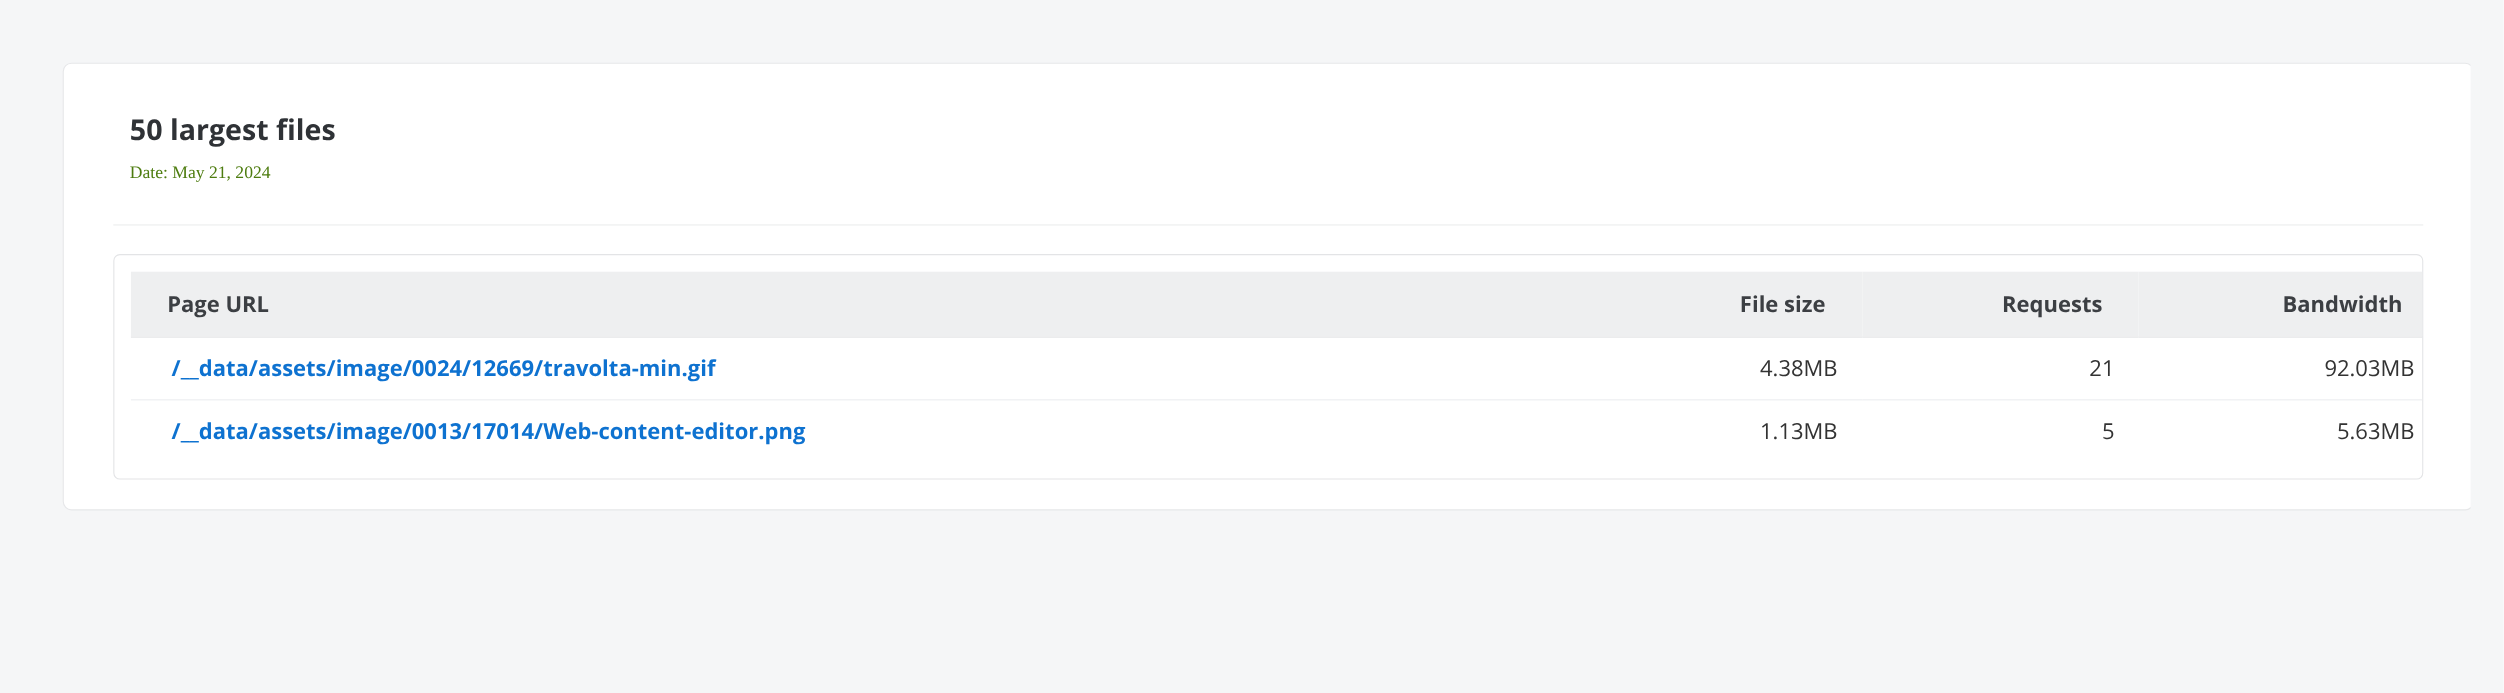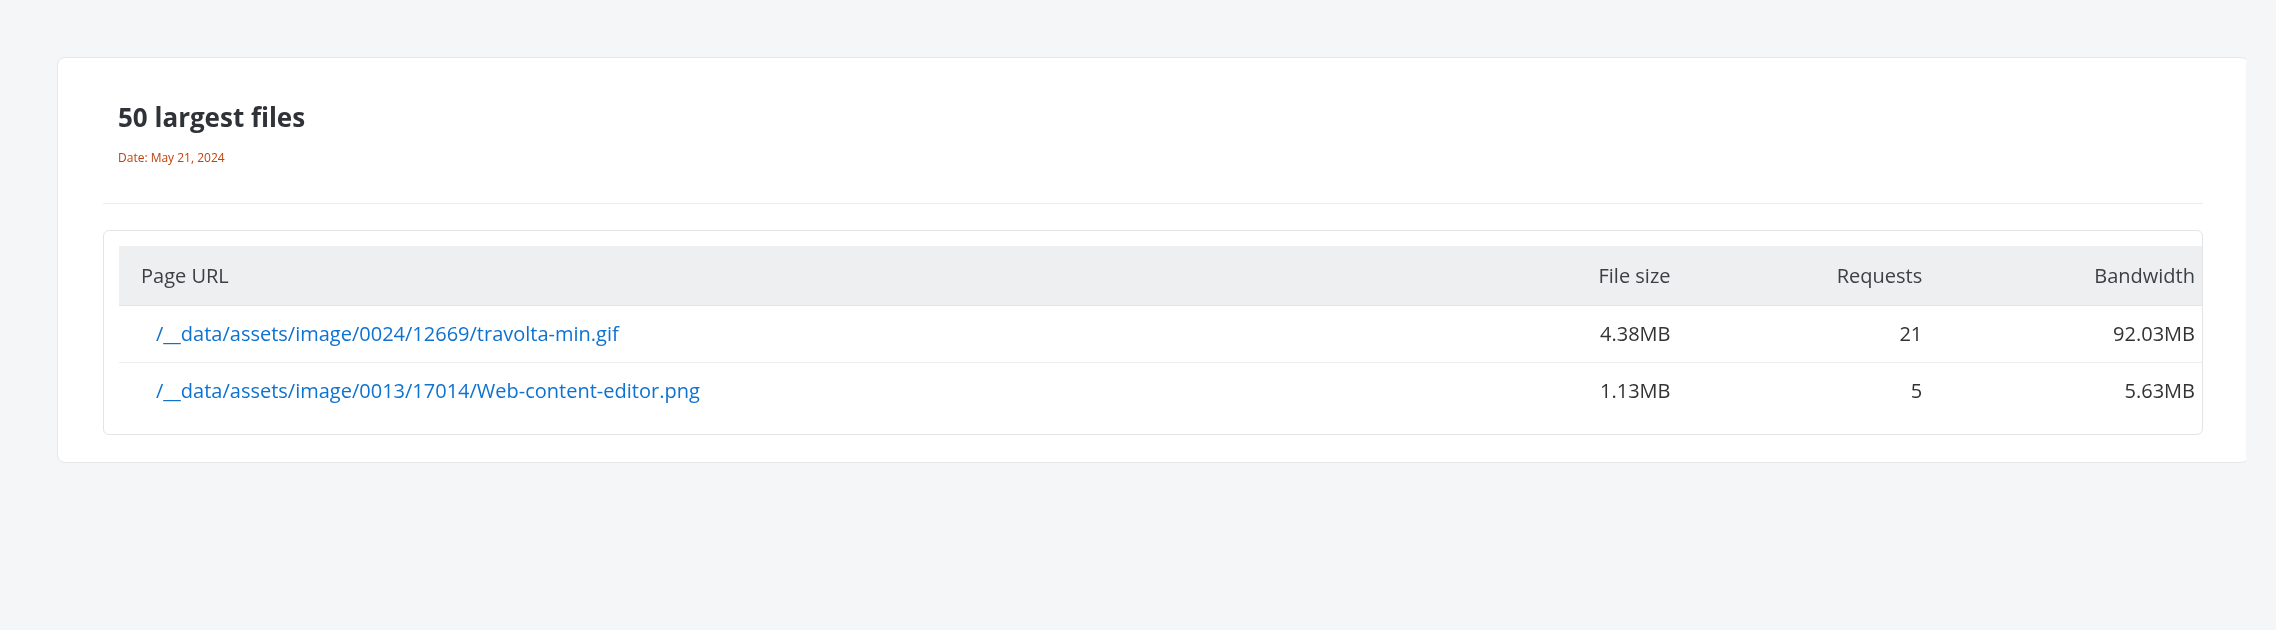--- a/index.html
+++ b/index.html
@@ -17,47 +17,48 @@
       width: 100%;
     }
     .header { padding-bottom: 22px; border-bottom: 1px solid #eceded; }
     .title {
       font-size: 26px;
       font-weight: 700;
       color: #2f3236;
       line-height: 1.25;
     }
     .subtitle {
-      font-size: 12px;
-      color: #c2410c;
+      font-size: 16px;
+      color: #4d7c0f;
       margin-top: 4px;
+      font-family: Liberation Serif, serif;
     }
     .table-wrap { margin-top: 26px; border: 1px solid #e3e4e6; border-radius: 6px; overflow: hidden; }
     table { width: 100%; border-collapse: collapse; }
     thead th {
       background: #eeeff0;
       text-align: left;
-      font-weight: 400;
+      font-weight: 700;
       font-size: 20px;
       color: #3c3f43;
-      padding: 16px 22px;
+      padding: 16px 33px;
       border-bottom: 1px solid #e3e4e6;
     }
     thead th.num { text-align: right; }
     tbody td {
       padding: 14px 22px 15px;
       font-size: 20px;
       border-top: 1px solid #ecedef;
       color: #333;
       white-space: nowrap;
     }
     tbody tr:first-child td { border-top: none; }
     td.url a {
       color: #0e72d0;
-      font-weight: 400;
+      font-weight: 700;
       text-decoration: none;
     }
     td.num { text-align: right; }
     col.c-url { width: 62%; }
     col.c-size { width: 13%; }
     col.c-req { width: 12%; }
     col.c-bw { width: 13%; }
   </style>
 </head>
 <body>

